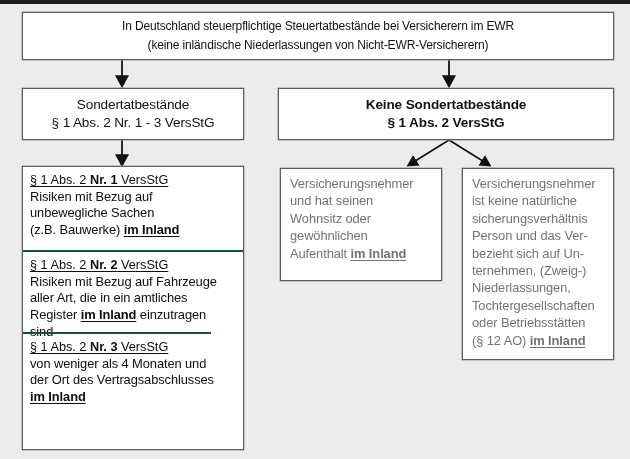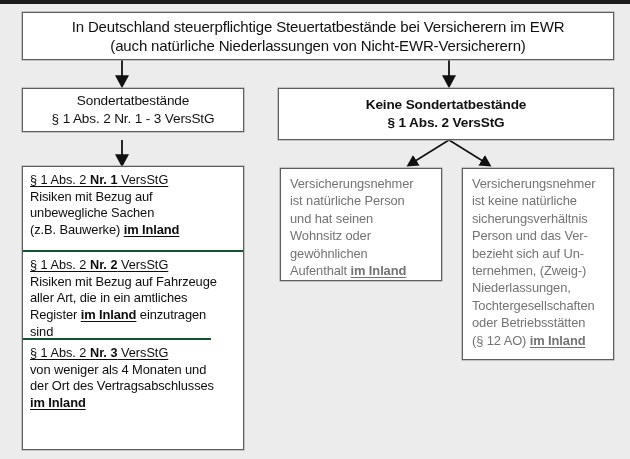--- a/index.html
+++ b/index.html
@@ -36,21 +36,21 @@
     box-shadow: 0 0 0 0.5px #9a9a9a;
   }
   .box-title {
     display: flex;
     flex-direction: column;
     align-items: center;
     justify-content: center;
     text-align: center;
   }
   .t-line {
-    font-size: 15px;
+    font-size: 12px;
     line-height: 19px;
     color: #111111;
     letter-spacing: -0.15px;
     white-space: nowrap;
   }
   .t-line.sm {
     font-size: 13.6px;
     line-height: 18px;
   }
   .cell {
@@ -122,24 +122,24 @@
 
     <line x1="122" y1="140" x2="122" y2="160" stroke="#111111" stroke-width="1.8" marker-end="url(#ah)"></line>
 
     <line x1="449" y1="140" x2="412" y2="163" stroke="#111111" stroke-width="1.6" marker-end="url(#ah)"></line>
 
     <line x1="449" y1="140" x2="486" y2="163" stroke="#111111" stroke-width="1.6" marker-end="url(#ah)"></line>
   </svg>
 
   <div class="box box-title" style="left:22px; top:12px; width:592px; height:48px;">
     <div class="t-line">In Deutschland steuerpflichtige Steuertatbestände bei Versicherern im EWR</div>
-    <div class="t-line">(auch natürliche Niederlassungen von Nicht-EWR-Versicherern)</div>
-  </div>
-
-  <div class="box box-title" style="left:22px; top:88px; width:222px; height:44px;">
+    <div class="t-line">(keine inländische Niederlassungen von Nicht-EWR-Versicherern)</div>
+  </div>
+
+  <div class="box box-title" style="left:22px; top:88px; width:222px; height:52px;">
     <div class="t-line sm">Sondertatbestände</div>
     <div class="t-line sm">§ 1 Abs. 2 Nr. 1 - 3 VersStG</div>
   </div>
 
   <div class="box box-title" style="left:278px; top:88px; width:336px; height:52px;font-weight:bold;">
     <div class="t-line sm">Keine Sondertatbestände</div>
     <div class="t-line sm">§ 1 Abs. 2 VersStG</div>
   </div>
 
   <div class="box" style="left:22px; top:166px; width:222px; height:284px;">
@@ -160,36 +160,35 @@
         <span>§ 1 Abs. 2 </span><b>Nr. 2</b><span> VersStG</span>
       </div>
       <div class="body-txt">
         <div class="nowrapline">Risiken mit Bezug auf Fahrzeuge</div>
         <div class="nowrapline">aller Art, die in ein amtliches</div>
         <div class="nowrapline"><span>Register </span><u>im Inland</u><span> einzutragen</span></div>
         <div class="nowrapline">sind</div>
       </div>
     </div>
 
-    <div class="cell divided" style="left:0; top:171px; width:188px; height:101px;">
+    <div class="cell divided" style="left:0; top:165px; width:188px; height:101px;">
       <div class="hdr">
         <span>§ 1 Abs. 2 </span><b>Nr. 3</b><span> VersStG</span>
       </div>
       <div class="body-txt">
         <div class="nowrapline">von weniger als 4 Monaten und</div>
         <div class="nowrapline">der Ort des Vertragsabschlusses</div>
         <div class="nowrapline"><u>im Inland</u></div>
       </div>
     </div>
   </div>
 
   <div class="box" style="left:280px; top:168px; width:162px; height:113px; padding:6px 9px;">
     <div class="rbox-txt">
       <div class="nowrapline">Versicherungsnehmer</div>
-      <div class="nowrapline">ist natürliche Person</div>
       <div class="nowrapline">und hat seinen</div>
       <div class="nowrapline">Wohnsitz oder</div>
       <div class="nowrapline">gewöhnlichen</div>
       <div class="nowrapline"><span>Aufenthalt </span><u>im Inland</u></div>
     </div>
   </div>
 
   <div class="box" style="left:462px; top:168px; width:152px; height:192px; padding:6px 9px;">
     <div class="rbox-txt">
       <div class="nowrapline">Versicherungsnehmer</div>

